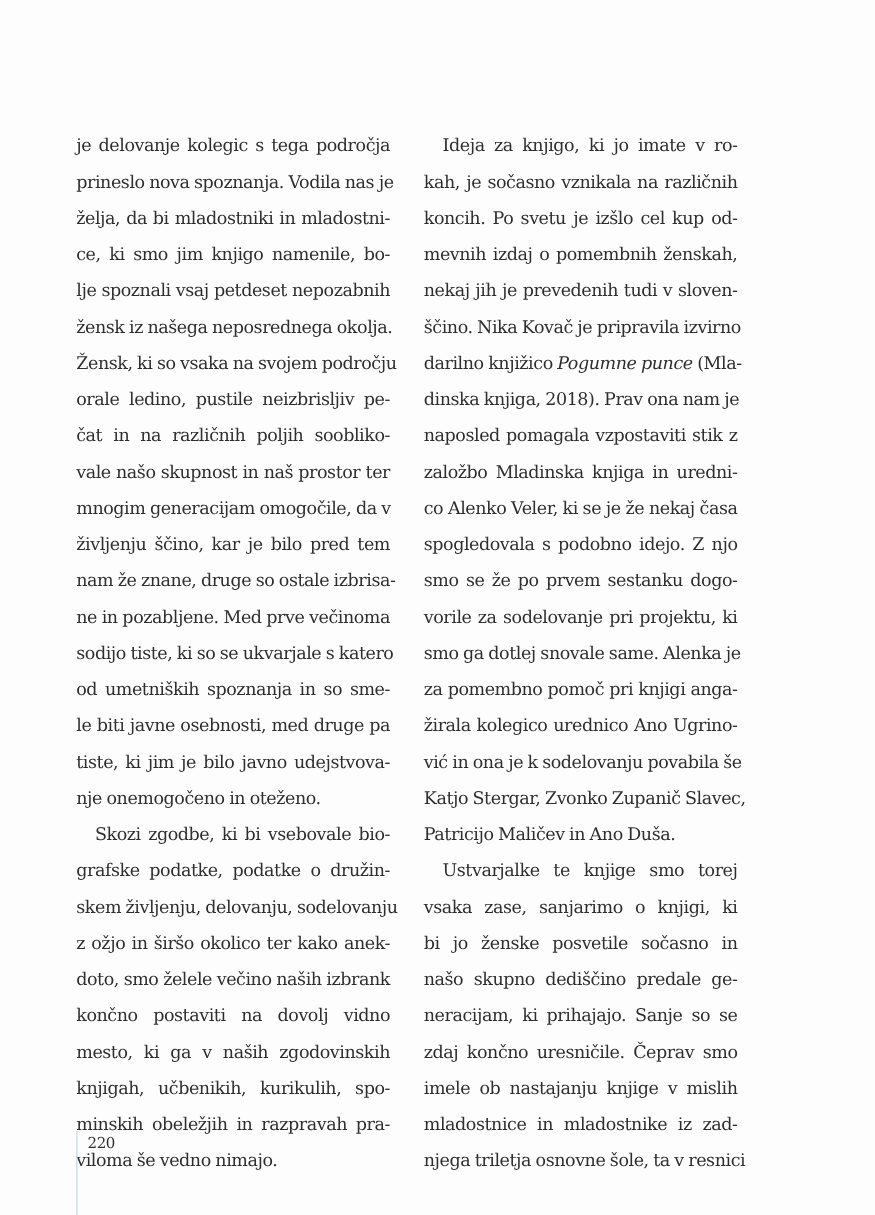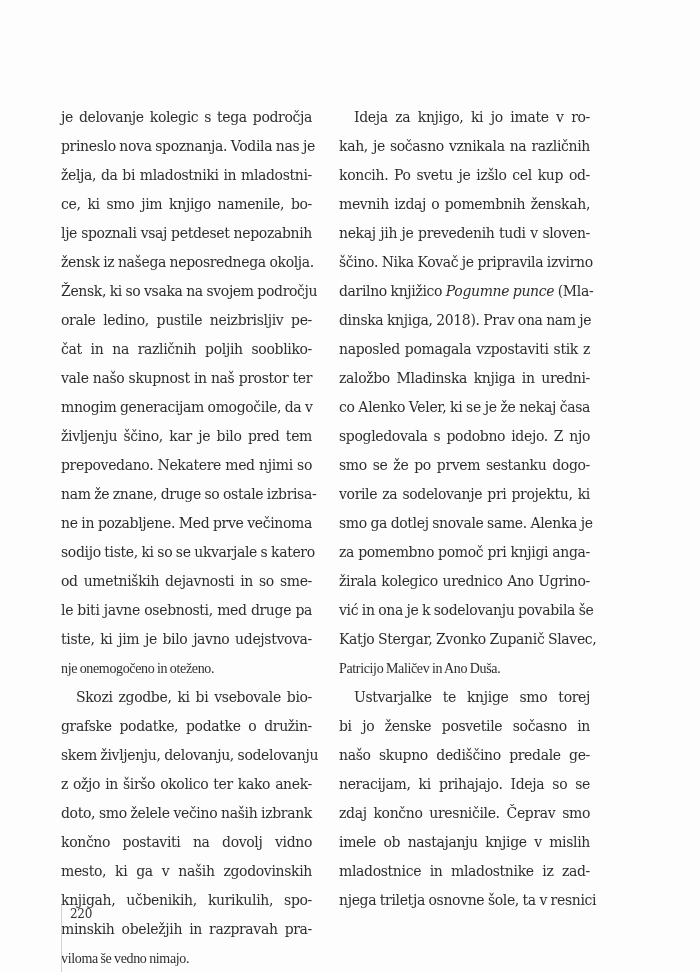--- a/index.html
+++ b/index.html
@@ -30,21 +30,20 @@
       font-size: 14px;
       white-space: nowrap;
       text-align: justify;
       text-align-last: justify;
       letter-spacing: -0.35px;
       word-spacing: -0.5px;
       overflow: visible;
     }
     .line.last {
       text-align-last: left;
-      font-family: Liberation Serif, serif;
     }
     .line.indent {
       padding-left: 15px;
     }
     .italic {
       font-style: italic;
     }
     .page-number {
       position: absolute;
       left: 70px;
@@ -73,25 +72,24 @@
     <span class="line">želja, da bi mladostniki in mladostni-</span>
     <span class="line">ce, ki smo jim knjigo namenile, bo-</span>
     <span class="line">lje spoznali vsaj petdeset nepozabnih</span>
     <span class="line">žensk iz našega neposrednega okolja.</span>
     <span class="line">Žensk, ki so vsaka na svojem področju</span>
     <span class="line">orale ledino, pustile neizbrisljiv pe-</span>
     <span class="line">čat in na različnih poljih soobliko-</span>
     <span class="line">vale našo skupnost in naš prostor ter</span>
     <span class="line">mnogim generacijam omogočile, da v</span>
     <span class="line">življenju ščino, kar je bilo pred tem</span>
-    <span class="line">prepovedano. Nekatere med njimi so</span>
     <span class="line">nam že znane, druge so ostale izbrisa-</span>
     <span class="line">ne in pozabljene. Med prve večinoma</span>
     <span class="line">sodijo tiste, ki so se ukvarjale s katero</span>
-    <span class="line">od umetniških dejavnosti in so sme-</span>
+    <span class="line">od umetniških spoznanja in so sme-</span>
     <span class="line">le biti javne osebnosti, med druge pa</span>
     <span class="line">tiste, ki jim je bilo javno udejstvova-</span>
     <span class="line last">nje onemogočeno in oteženo.</span>
   </div>
 
   <div>
     <span class="line indent">Skozi zgodbe, ki bi vsebovale bio-</span>
     <span class="line">grafske podatke, podatke o družin-</span>
     <span class="line">skem življenju, delovanju, sodelovanju</span>
     <span class="line">z ožjo in širšo okolico ter kako anek-</span>
@@ -124,23 +122,24 @@
     <span class="line">smo ga dotlej snovale same. Alenka je</span>
     <span class="line">za pomembno pomoč pri knjigi anga-</span>
     <span class="line">žirala kolegico urednico Ano Ugrino-</span>
     <span class="line">vić in ona je k sodelovanju povabila še</span>
     <span class="line">Katjo Stergar, Zvonko Zupanič Slavec,</span>
     <span class="line last">Patricijo Maličev in Ano Duša.</span>
   </div>
 
   <div>
     <span class="line indent">Ustvarjalke te knjige smo torej</span>
+    <span class="line">vsaka zase, sanjarimo o knjigi, ki</span>
     <span class="line">bi jo ženske posvetile sočasno in</span>
     <span class="line">našo skupno dediščino predale ge-</span>
-    <span class="line">neracijam, ki prihajajo. Ideja so se</span>
+    <span class="line">neracijam, ki prihajajo. Sanje so se</span>
     <span class="line">zdaj končno uresničile. Čeprav smo</span>
     <span class="line">imele ob nastajanju knjige v mislih</span>
     <span class="line">mladostnice in mladostnike iz zad-</span>
     <span class="line">njega triletja osnovne šole, ta v resnici</span>
   </div>
 </div>
 
 <div class="margin-rule" style="background: rgb(201, 214, 224);"></div>
 <div class="page-number">220</div>
 

